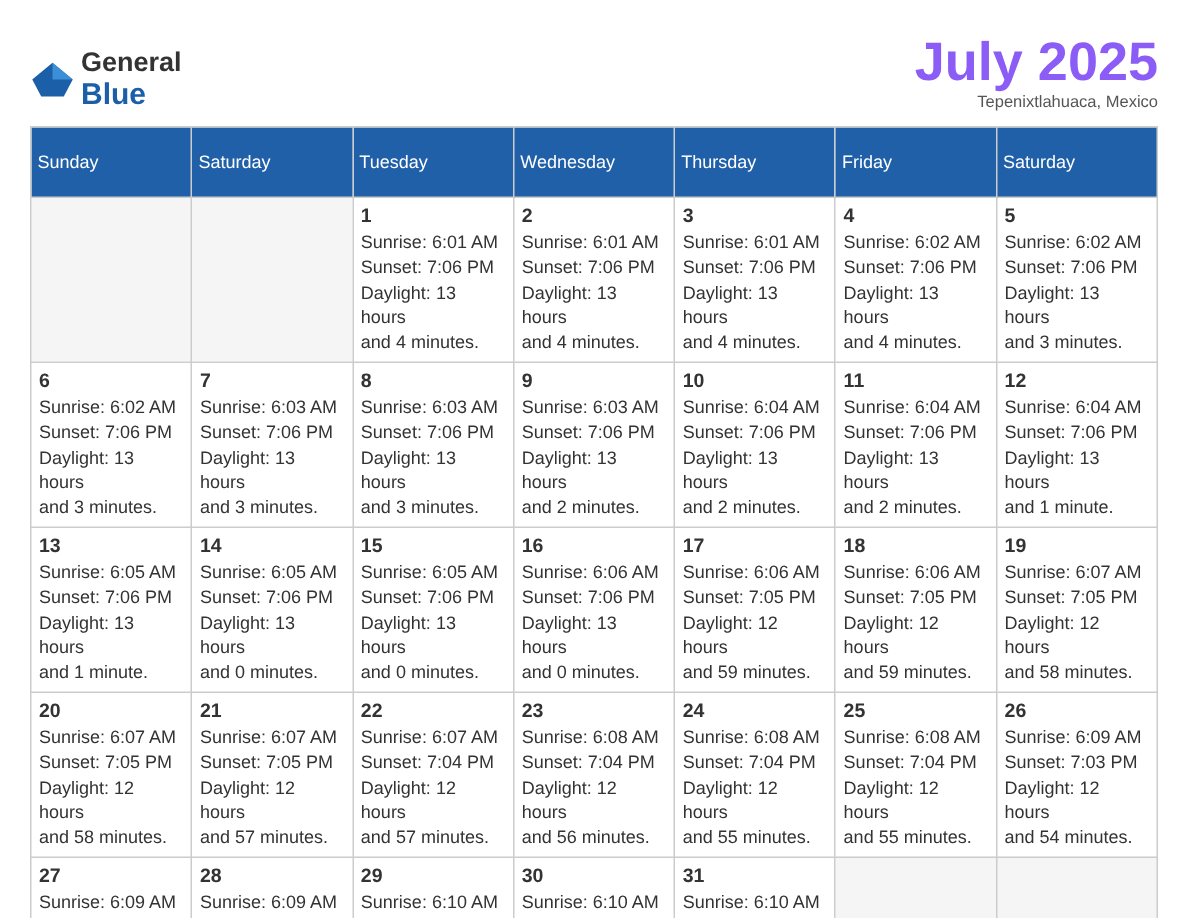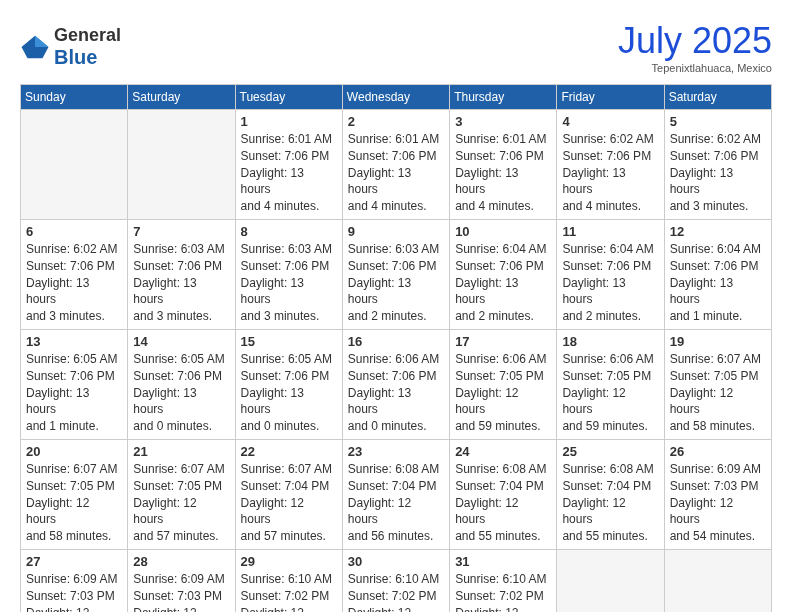--- a/index.html
+++ b/index.html
@@ -6,21 +6,21 @@
     body {
       font-family: Arial, sans-serif;
       background: #fff;
       width: 792px;
       min-height: 612px;
       padding: 20px;
     }
     .header {
       display: flex;
       justify-content: space-between;
-      align-items: center;
+      align-items: flex-end;
       margin-bottom: 10px;
     }
     .logo {
       display: flex;
       align-items: center;
     }
     .logo-text {
       display: flex;
       flex-direction: column;
       line-height: 1.1;
@@ -38,36 +38,36 @@
     .logo-icon {
       width: 30px;
       height: 30px;
       margin-right: 4px;
     }
     .title-block {
       text-align: right;
     }
     .month-title {
       font-size: 36px;
-      color: #1d4ed8;
-      font-weight: normal;
+      color: #8b5cf6;
+      font-weight: bold;
     }
     .location {
       font-size: 11px;
       color: #555;
     }
     .calendar {
       width: 100%;
       border-collapse: collapse;
       font-size: 11px;
     }
     .calendar th {
       background: #2060a8;
       color: #fff;
-      padding: 5px 4px;
+      padding: 16px 4px;
       text-align: left;
       font-size: 12px;
       font-weight: normal;
       border: 1px solid #ccc;
     }
     .calendar td {
       vertical-align: top;
       padding: 4px 5px;
       border: 1px solid #ccc;
       height: 88px;

